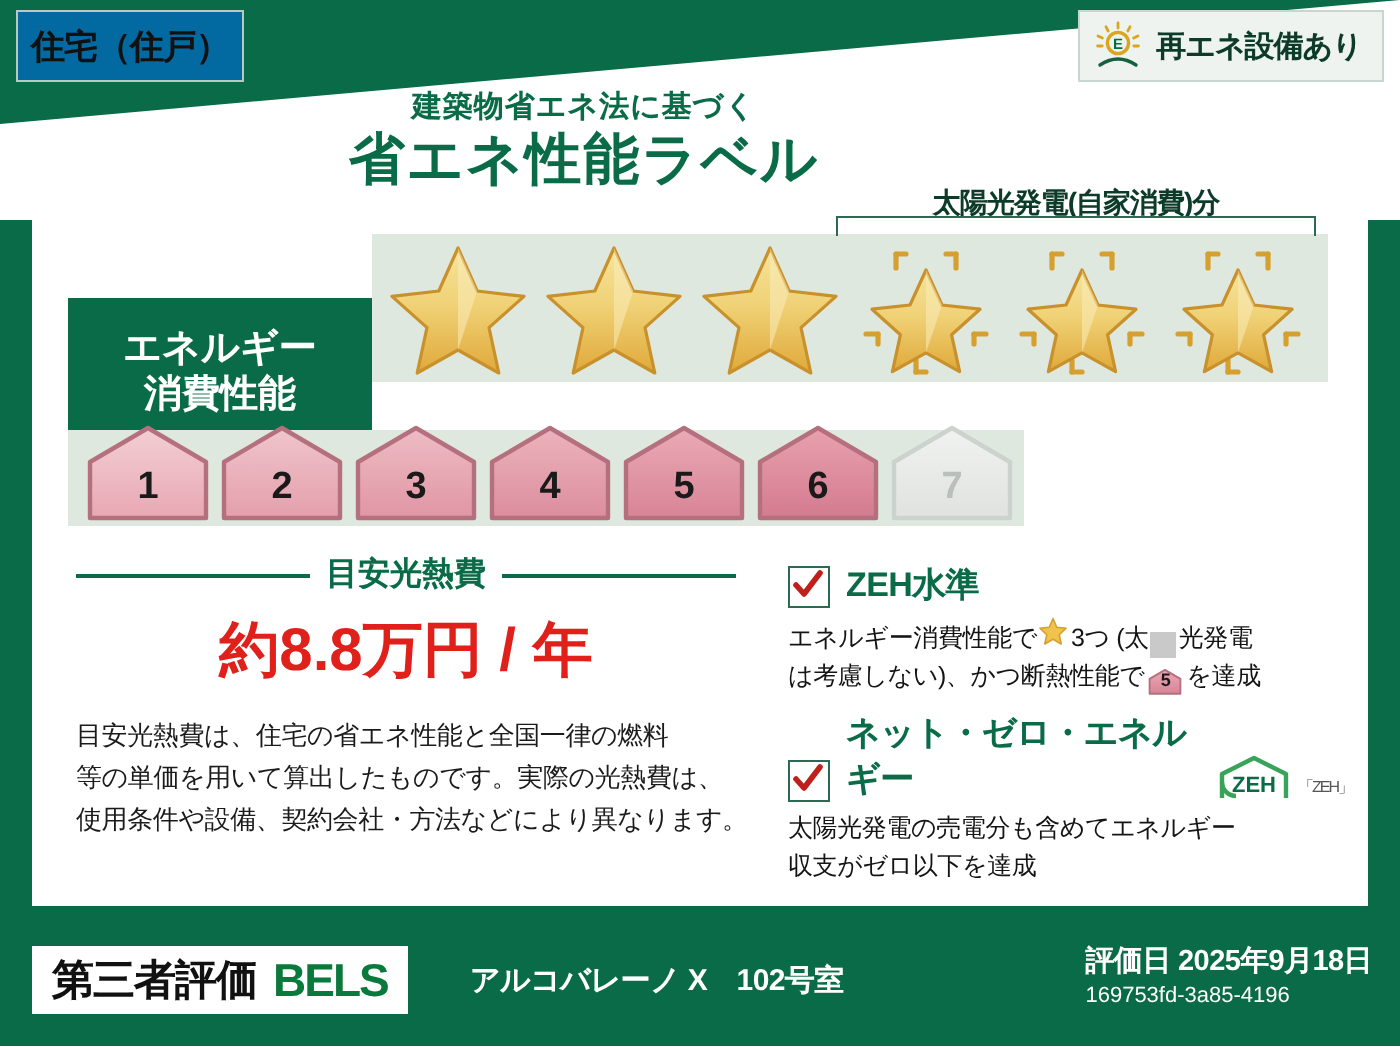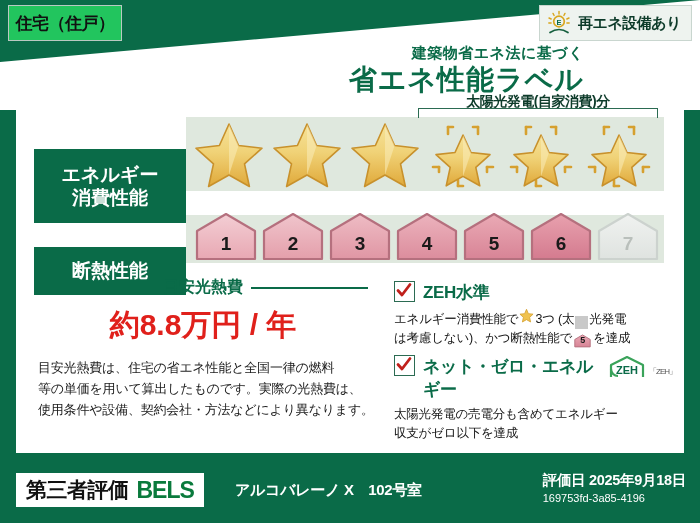--- a/index.html
+++ b/index.html
@@ -14,21 +14,21 @@
     width:700px;height:523px;
     background:#0a6b48;
     box-sizing:border-box;
     overflow:hidden;
   }
 
   
   .cat-tag{
     position:absolute;left:8px;top:5px;
     width:112px;height:34px;
-    background:#22c55e;
+    background:#0369a1;
     border:1px solid #b9c9c2;
     display:flex;align-items:center;justify-content:center;
     font-size:17px;font-weight:bold;color:#111;
     letter-spacing:-0.5px;
     z-index:6;
   }
 
   
   .renew-badge{
     position:absolute;right:8px;top:5px;
@@ -45,21 +45,21 @@
 
   
   .swoosh{
     position:absolute;left:0;top:0;width:700px;height:110px;
     z-index:1;
   }
 
   
   .titles{
     position:absolute;left:0;top:44px;width:584px;
-    text-align:right;z-index:5;
+    text-align:center;z-index:5;
     pointer-events:none;
   }
   .title-sub{
     font-size:15px;font-weight:bold;color:#0a6b48;
     letter-spacing:0.5px;margin-bottom:2px;
   }
   .title-main{
     font-size:28px;font-weight:bold;color:#0a6b48;
     letter-spacing:1px;line-height:1.05;
   }
@@ -162,21 +162,21 @@
     letter-spacing:-0.2px;
   }
   .cost-note div{white-space:nowrap;}
 
   
   .crit{
     position:absolute;left:378px;width:282px;
   }
   .crit-a{top:176px;}
   .crit-b{top:250px;}
-  .crit-head{display:flex;align-items:flex-start;gap:8px;}
+  .crit-head{display:flex;align-items:flex-end;gap:8px;}
   .chk{
     width:19px;height:19px;flex:none;
     border:1.6px solid #2b6b52;background:#fff;
     position:relative;
   }
   .chk svg{position:absolute;left:1px;top:0px;}
   .crit-title{font-size:17px;font-weight:bold;color:#0a6b48;letter-spacing:-0.3px;}
   .zeh-logo{margin-left:2px;display:flex;align-items:flex-end;gap:2px;}
   .zeh-mark{font-size:8px;color:#555;letter-spacing:-1px;padding-bottom:2px;}
   .crit-text{
@@ -354,23 +354,20 @@
               <polygon points="39,20 47,37.5 66,39.6 51.8,52.4 55.8,70.8 39,61.4 22.2,70.8 26.2,52.4 12,39.6 31,37.5" fill="url(#gA)" stroke="#c8912c" stroke-width="1.6" stroke-linejoin="round"></polygon>
               <polygon points="39,20 47,37.5 39,61.4" fill="#f9edb9" opacity="0.55"></polygon>
             </svg>
           </div>
 
         </div>
       </div>
     </div>
 
     <div class="perf-row row-insul">
-      <div class="row-label">
-        <span>断熱性能</span>
-      </div>
       <div class="row-body">
         <div class="houses">
 
           <div class="house">
             <svg width="64" height="52" viewBox="0 0 64 52">
               <defs>
                 <linearGradient id="h1" x1="0" y1="0" x2="0" y2="1">
                   <stop offset="0" stop-color="#f3ced4"></stop>
                     <stop offset="1" stop-color="#e8a8b3"></stop>
                 </linearGradient>

